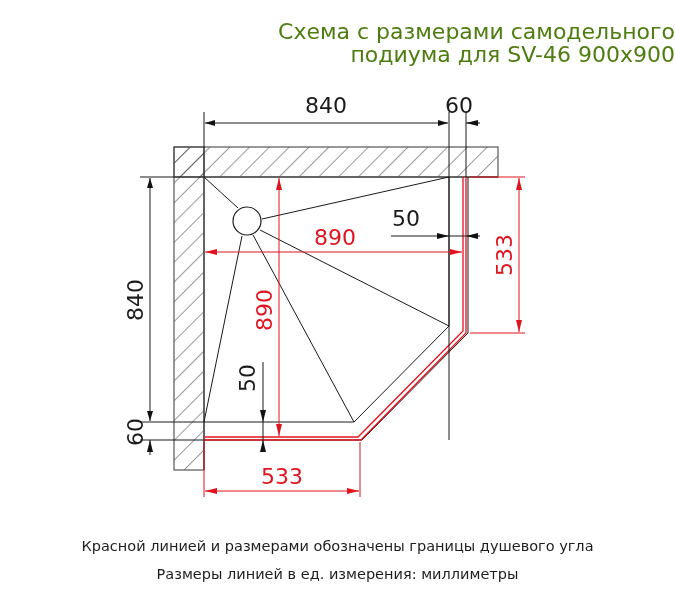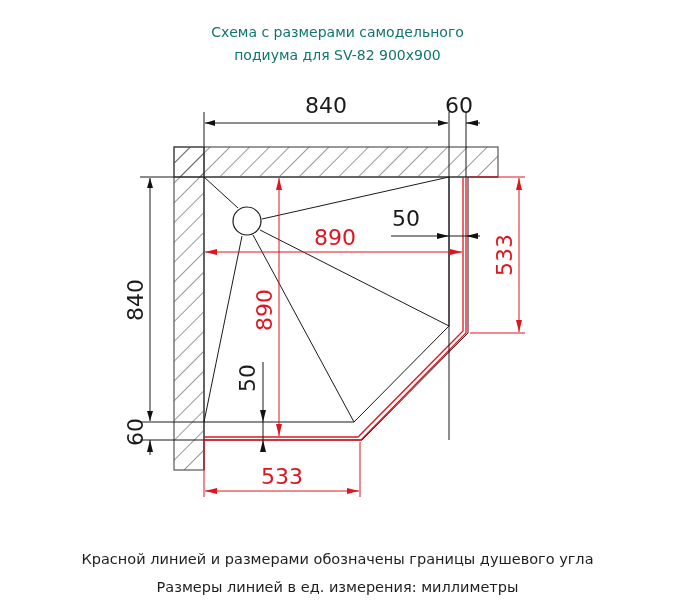--- a/index.html
+++ b/index.html
@@ -1,26 +1,26 @@
 <!DOCTYPE html>
 <html><head>
 <meta charset="utf-8">
 <style>
   html, body { margin:0; padding:0; background:#ffffff; }
   body { width:675px; height:600px; position:relative; overflow:hidden; font-family:"DejaVu Sans", sans-serif; }
-  .title { position:absolute; left:0; width:675px; text-align:center; color:#0f766e; font-size:14px; line-height:22px; }
-  .caption { position:absolute; left:0; width:675px; text-align:center; color:#1e1e1e; font-size:14.5px;margin-top:13px; }
+  .title { position:absolute; left:0; width:675px; text-align:right; color:#4d7c0f; font-size:22px; line-height:22px; }
+  .caption { position:absolute; left:0; width:675px; text-align:center; color:#1e1e1e; font-size:14.5px; }
   svg { position:absolute; left:0; top:0; }
   .dimtxt { font-family:"DejaVu Sans", sans-serif; font-size:22px; }
 </style>
 </head>
 <body>
 
 <div class="title" style="top:21px;">Схема с размерами самодельного</div>
-<div class="title" style="top:44px;">подиума для SV-82 900x900</div>
+<div class="title" style="top:44px;">подиума для SV-46 900x900</div>
 
 <svg width="675" height="600" viewBox="0 0 675 600">
   <defs>
     <pattern id="hatch" patternUnits="userSpaceOnUse" width="14" height="14" patternTransform="rotate(45)">
       <line x1="0" y1="0" x2="0" y2="14" stroke="#333" stroke-width="1"></line>
     </pattern>
     <marker id="arrB" markerWidth="10" markerHeight="6" refX="10" refY="3" orient="auto-start-reverse" markerUnits="userSpaceOnUse">
       <path d="M0,0 L10,3 L0,6 Z" fill="#111"></path>
     </marker>
     <marker id="arrR" markerWidth="12" markerHeight="6" refX="12" refY="3" orient="auto-start-reverse" markerUnits="userSpaceOnUse">

